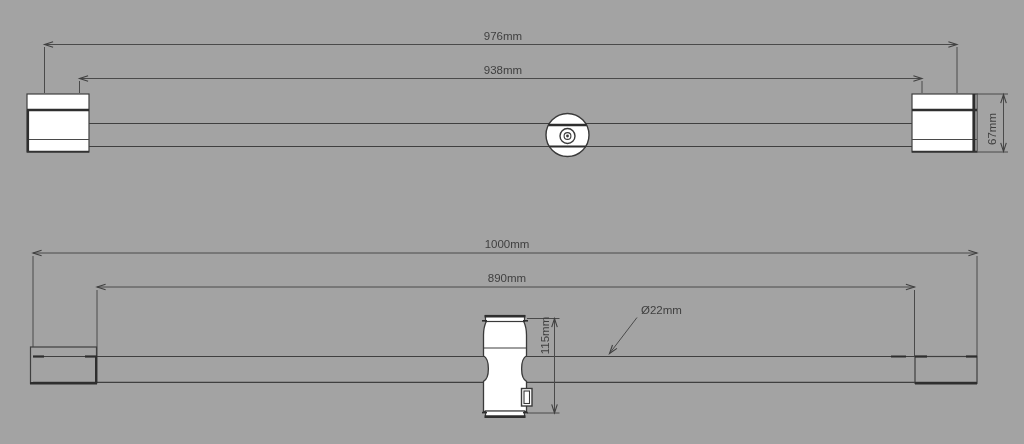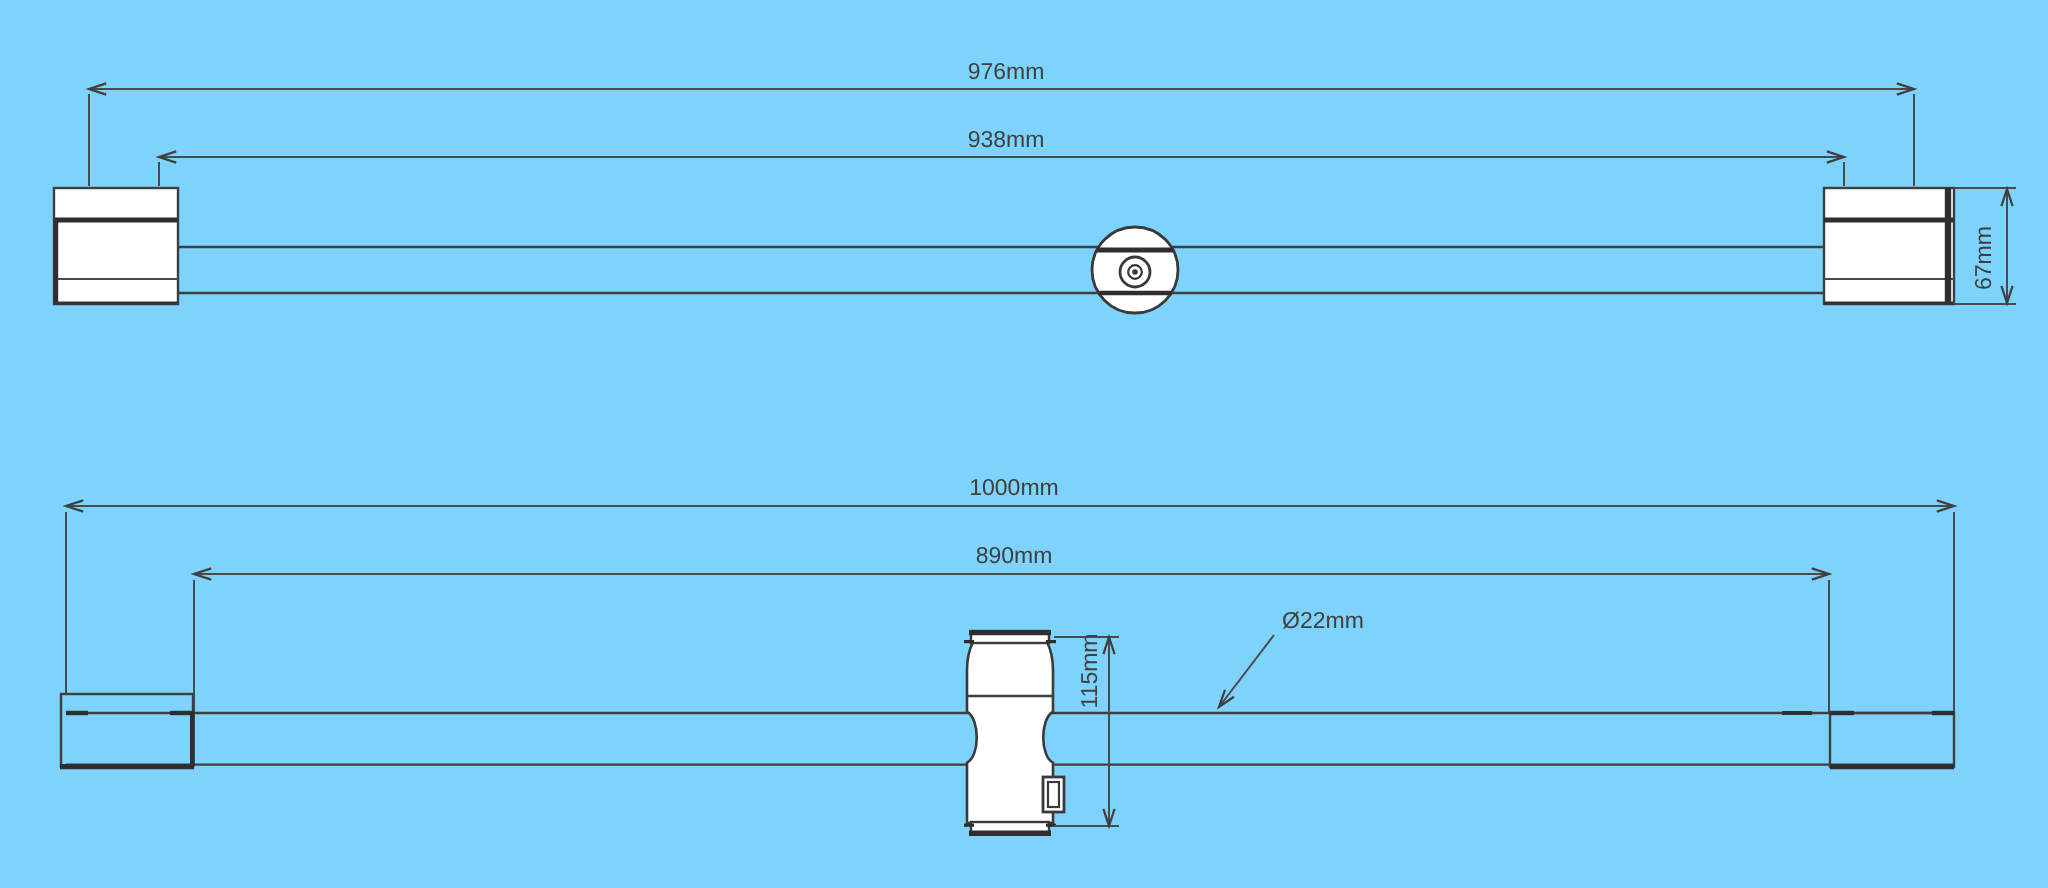--- a/index.html
+++ b/index.html
@@ -5,21 +5,21 @@
   html, body {
     margin: 0;
     padding: 0;
     background: #ffffff;
     font-family: "Liberation Sans", sans-serif;
   }
   #canvas {
     position: relative;
     width: 1024px;
     height: 444px;
-    background: #7dd3fc;
+    background: #a3a3a3;
     overflow: hidden;
   }
   svg text {
     font-family: "Liberation Sans", sans-serif;
     font-size: 11.5px;
     fill: #3f3f3f;
   }
   .ln   { stroke: #3f3f3f; fill: none; stroke-width: 1.2px; }
   .thin { stroke: #4a4a4a; fill: none; stroke-width: 1px; }
   .thk  { stroke: #2e2e2e; fill: none; stroke-width: 2.4px; }

